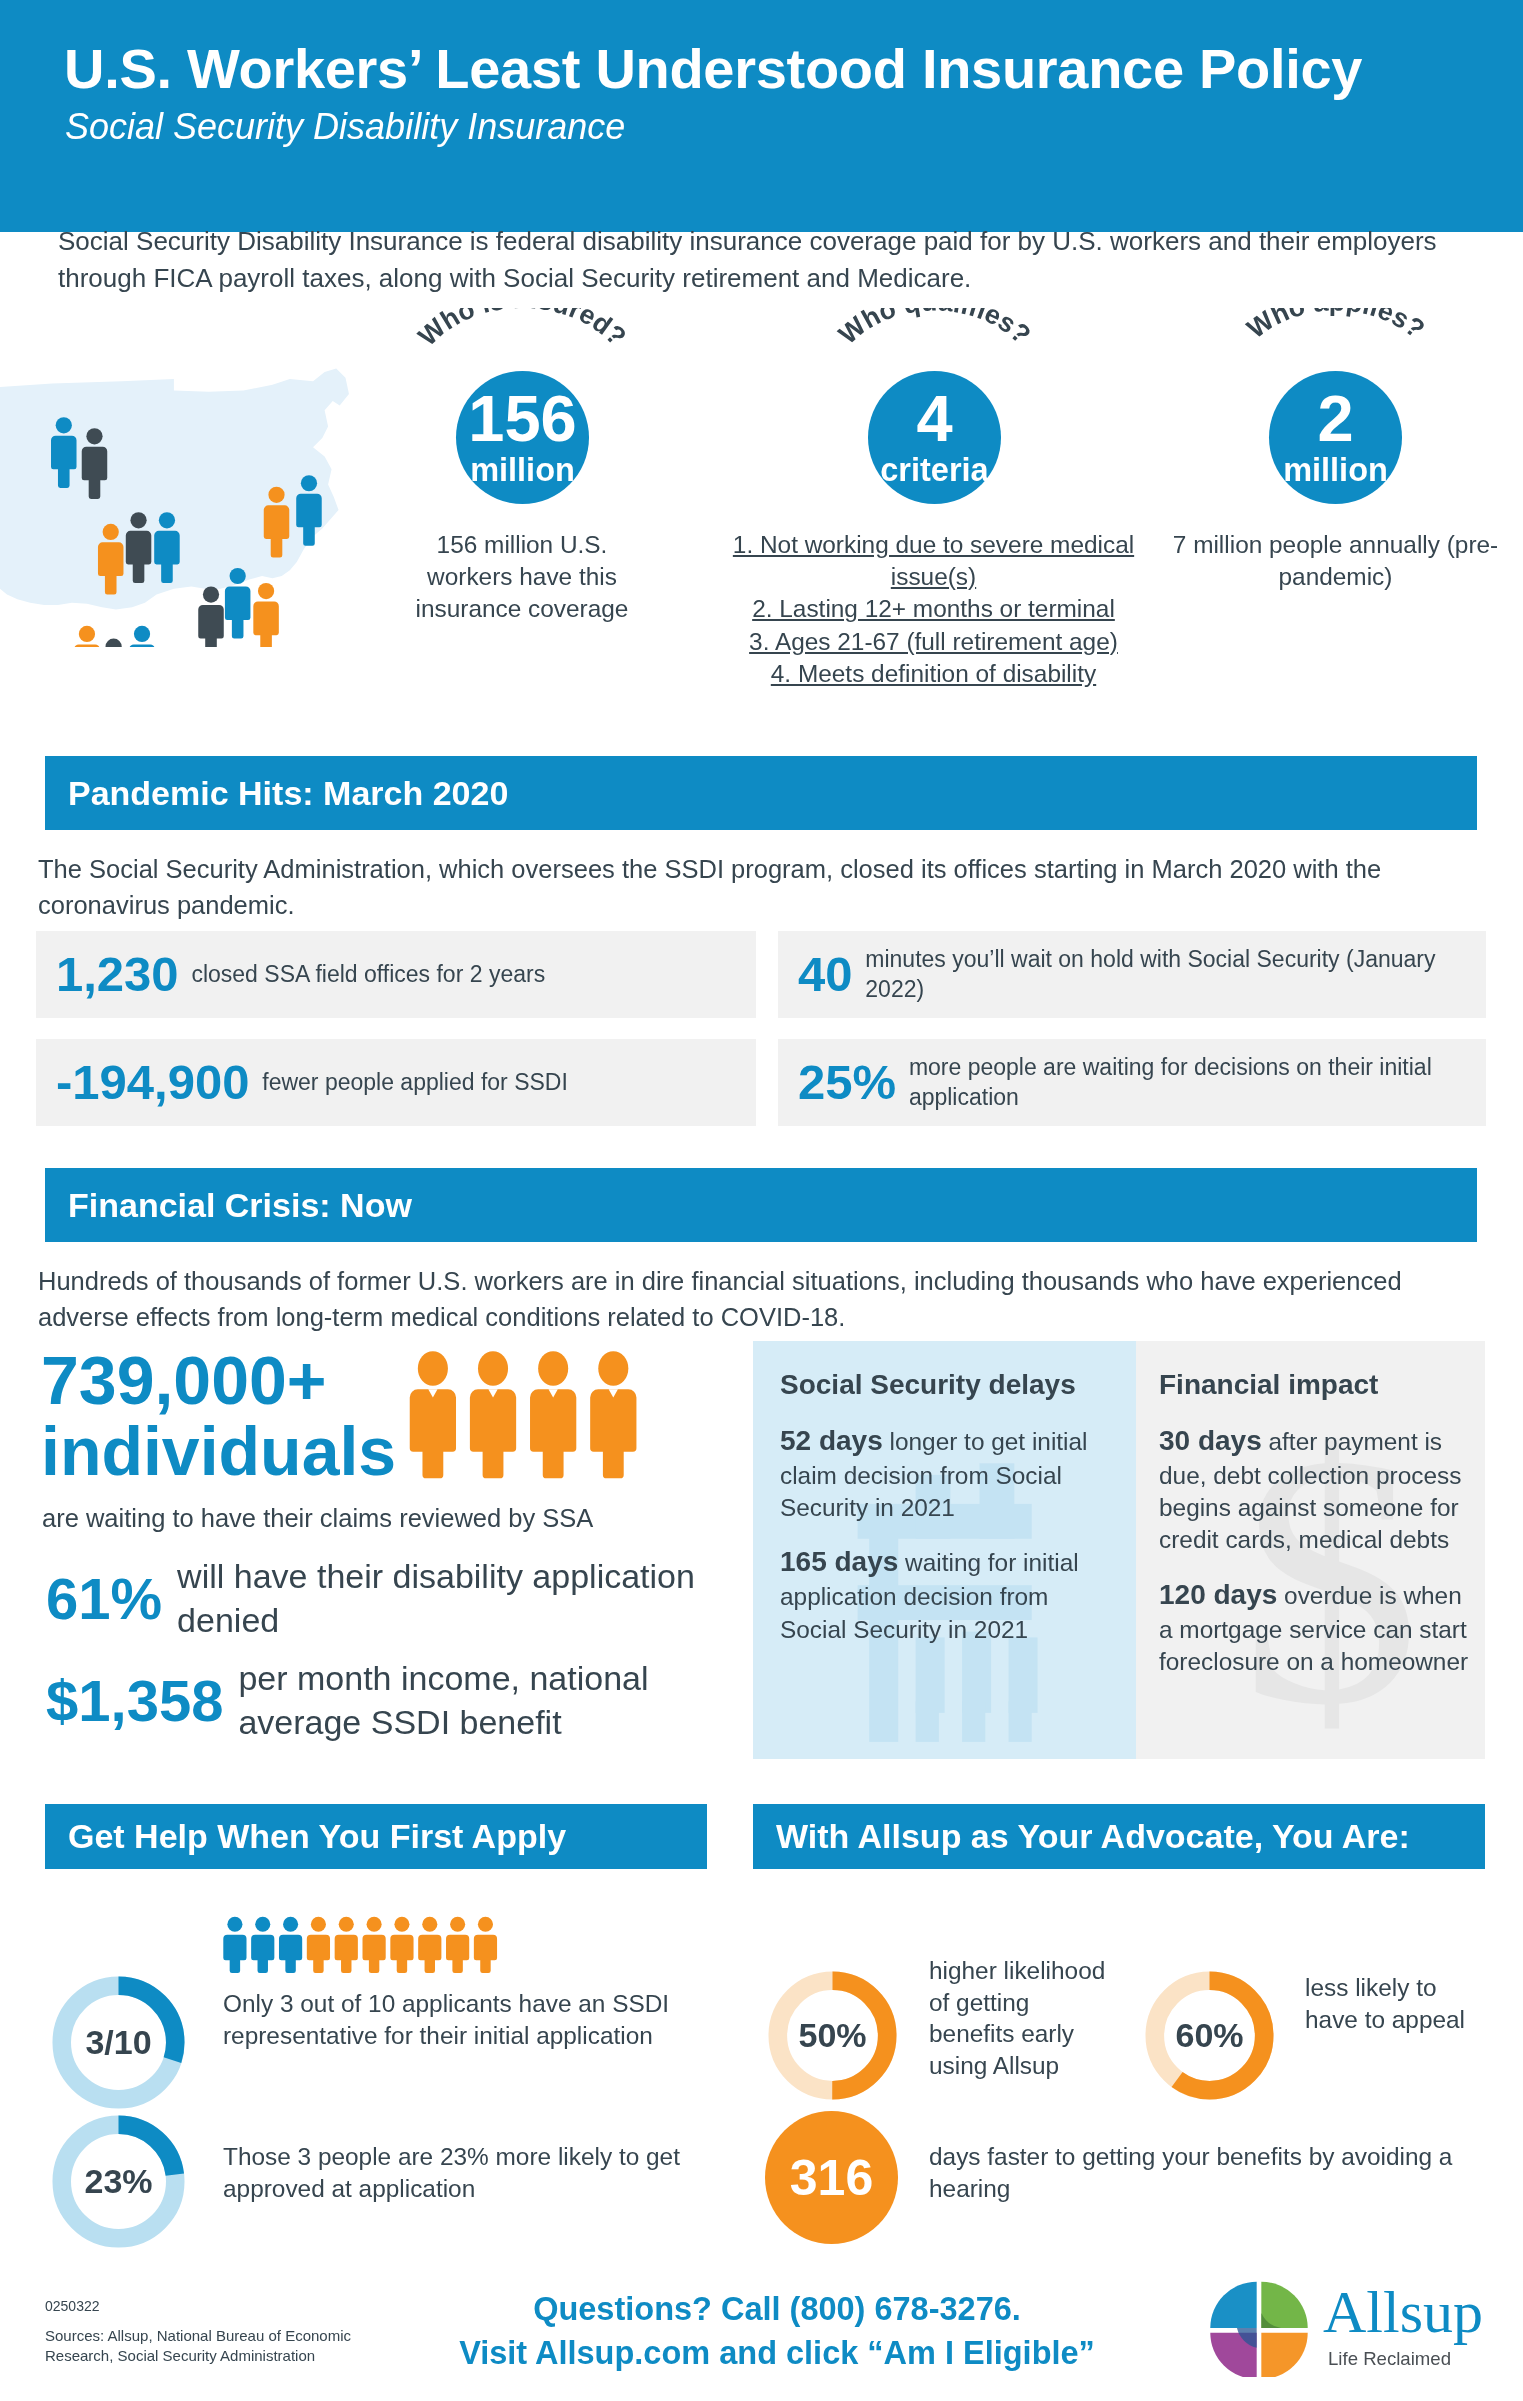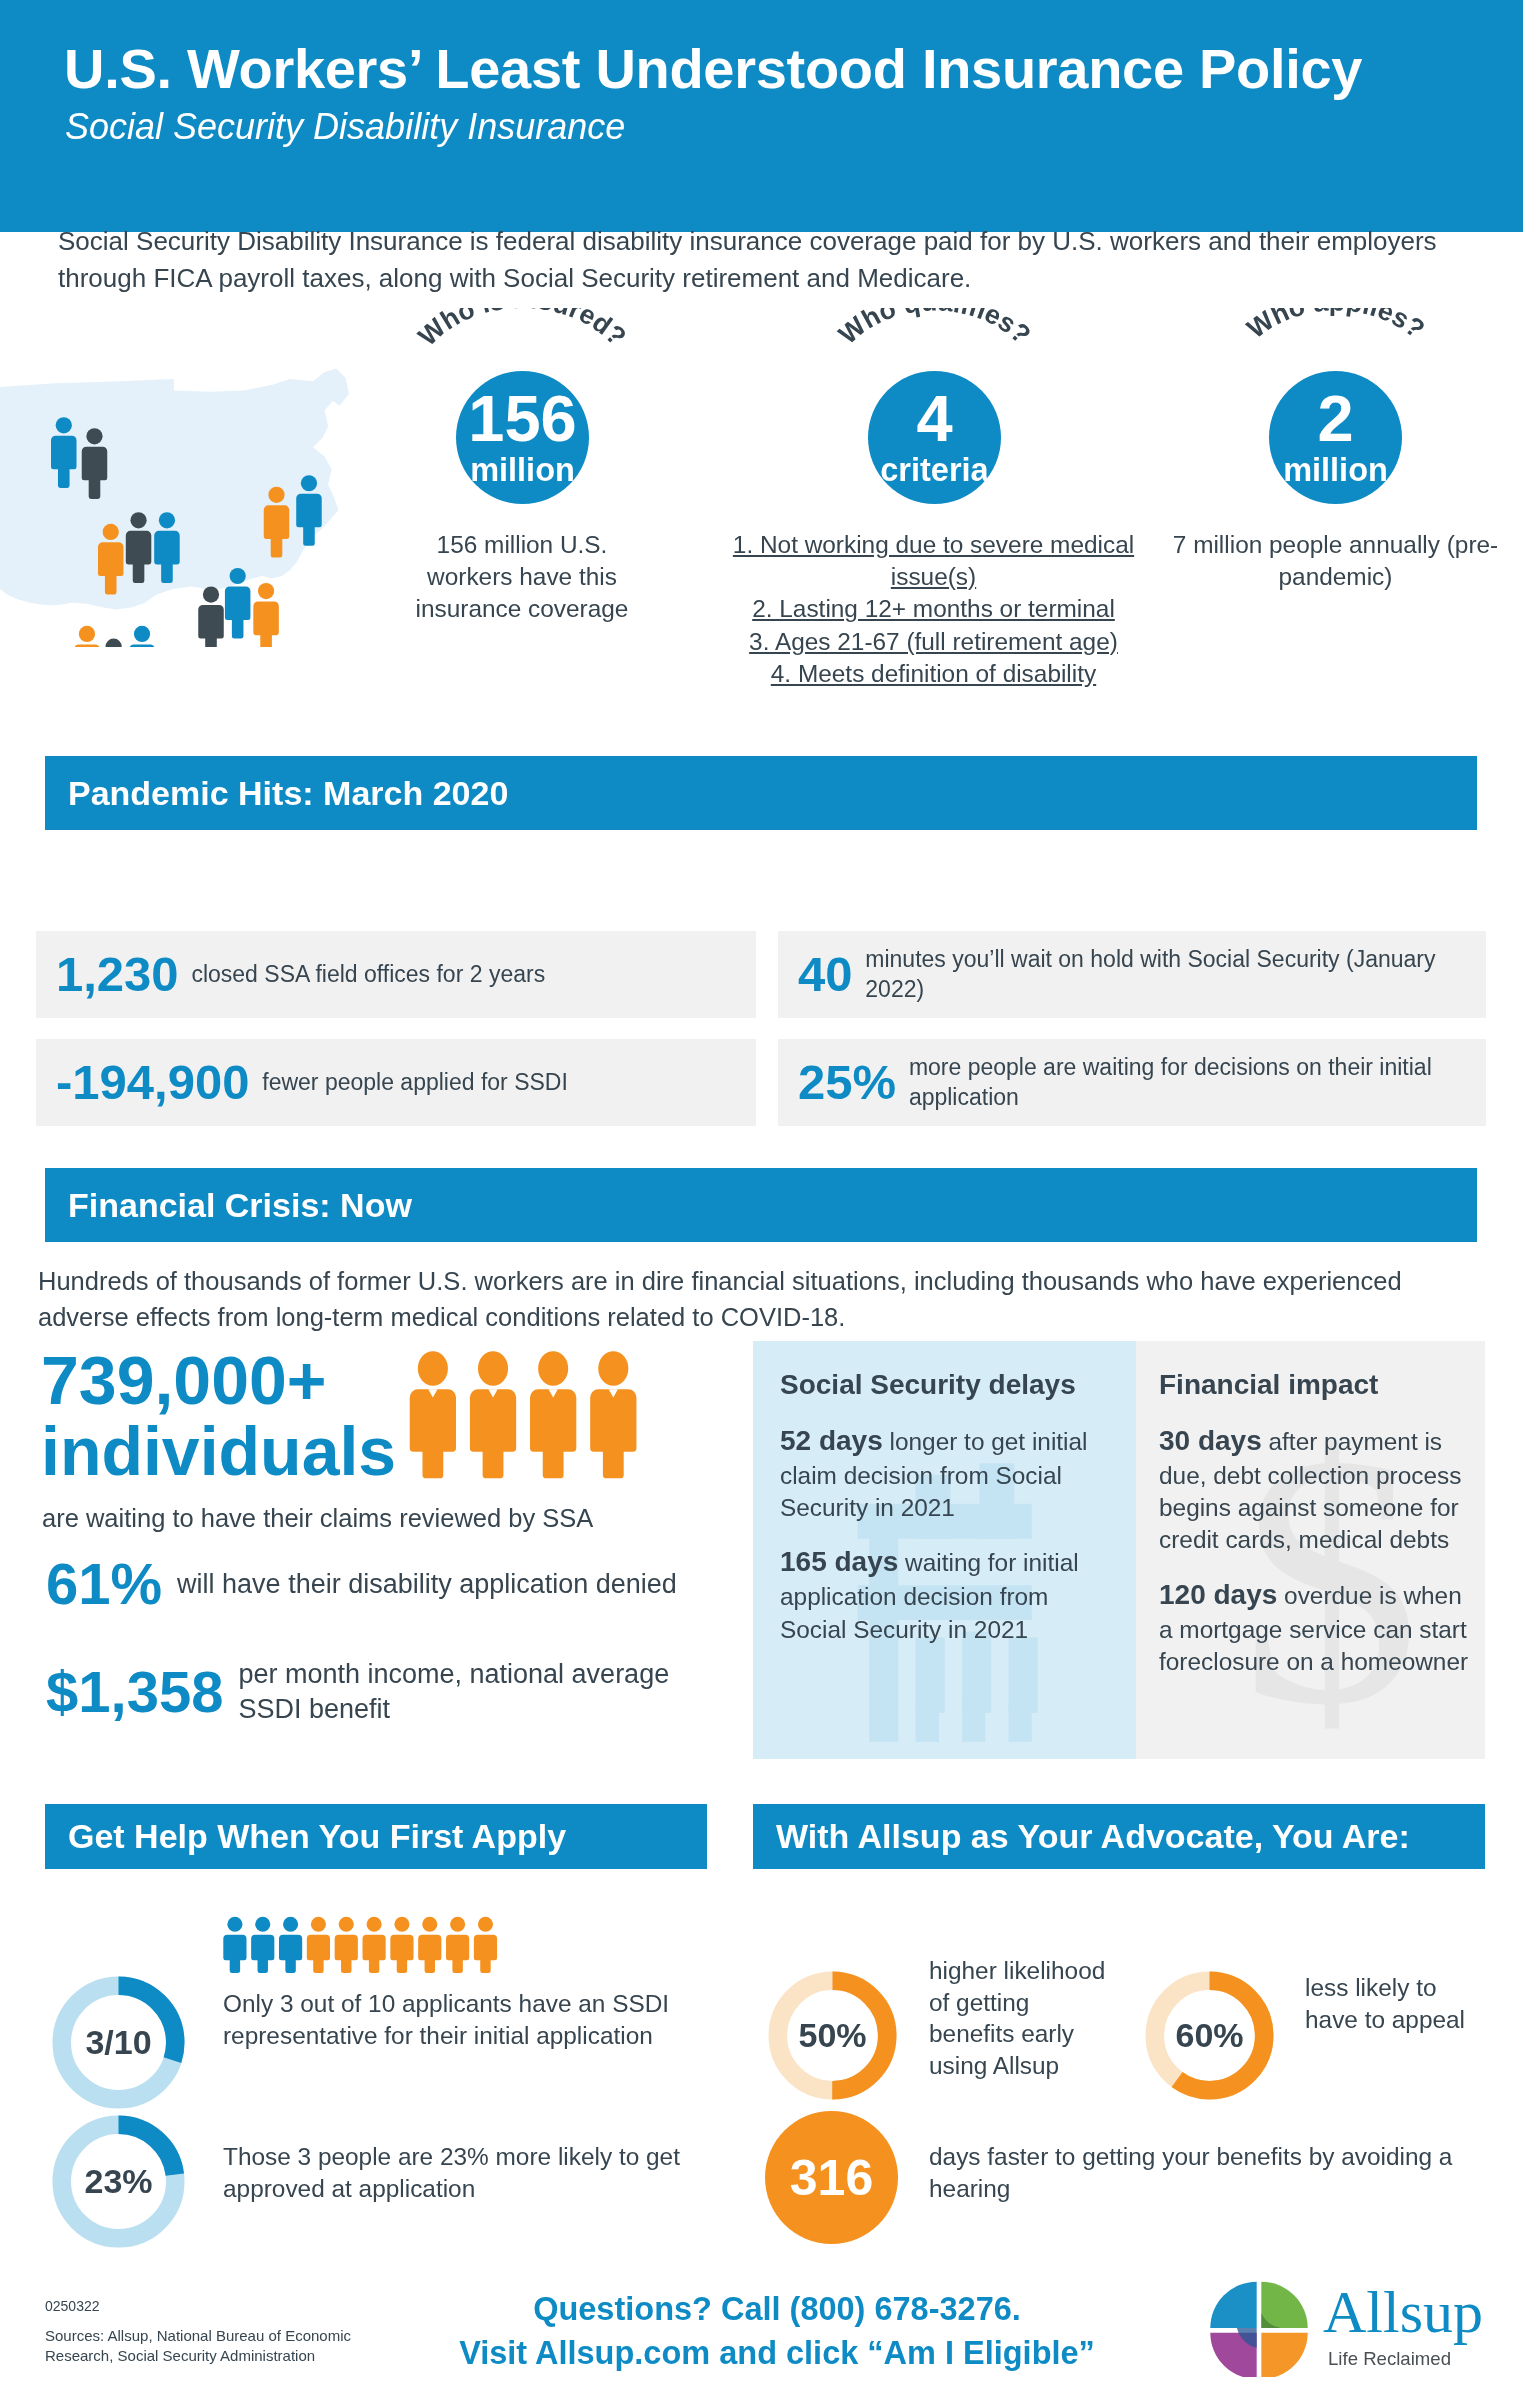--- a/index.html
+++ b/index.html
@@ -107,21 +107,21 @@
     position: absolute;
     font-size: 25.5px; color: #36454f;
   }
   .orangefigs { position: absolute; }
 
   .kpi { position: absolute; display: flex; align-items: center; }
   .kpi-num {
     font-size: 58px; font-weight: 700; color: #0e8bc4; line-height: 1;
     white-space: nowrap;
   }
-  .kpi-txt { font-size: 27px; line-height: 1.28; color: #36454f; margin-left: 15px; }
+  .kpi-txt { font-size: 34px; line-height: 1.28; color: #36454f; margin-left: 15px; }
 
   
   .panel { position: absolute; overflow: hidden; }
   .panel-blue { background: #d6ecf7; }
   .panel-grey { background: #f1f1f1; }
   .panel-title {
     position: relative; z-index: 3;
     font-size: 28px; font-weight: 700; color: #36454f;
   }
   .panel-p {
@@ -292,20 +292,21 @@
     <div class="qcircle" style="left:56px; top:63px; width:133px; height:133px;">
       <div class="qbig">2</div>
       <div class="qsmall">million</div>
     </div>
     <div class="qcaption" style="left:-46px; top:221px; width:337px;">7 million people annually (pre-pandemic)</div>
   </div>
 
   <div class="banner" style="left:45px; top:756px; width:1432px; height:74px;">
     <span>Pandemic Hits: March 2020</span>
   </div>
+  <div class="bodytext" style="left:38px; top:851px; width:1433px;">The Social Security Administration, which oversees the SSDI program, closed its offices starting in March 2020 with the coronavirus pandemic.</div>
 
   <div class="statbox" style="left:36px; top:931px; width:720px; height:87px;">
     <div class="statnum">1,230</div>
     <div class="stattext">closed SSA field offices for 2 years</div>
   </div>
   <div class="statbox" style="left:778px; top:931px; width:708px; height:87px;">
     <div class="statnum">40</div>
     <div class="stattext">minutes you’ll wait on hold with Social Security (January 2022)</div>
   </div>
   <div class="statbox" style="left:36px; top:1039px; width:720px; height:87px;">

